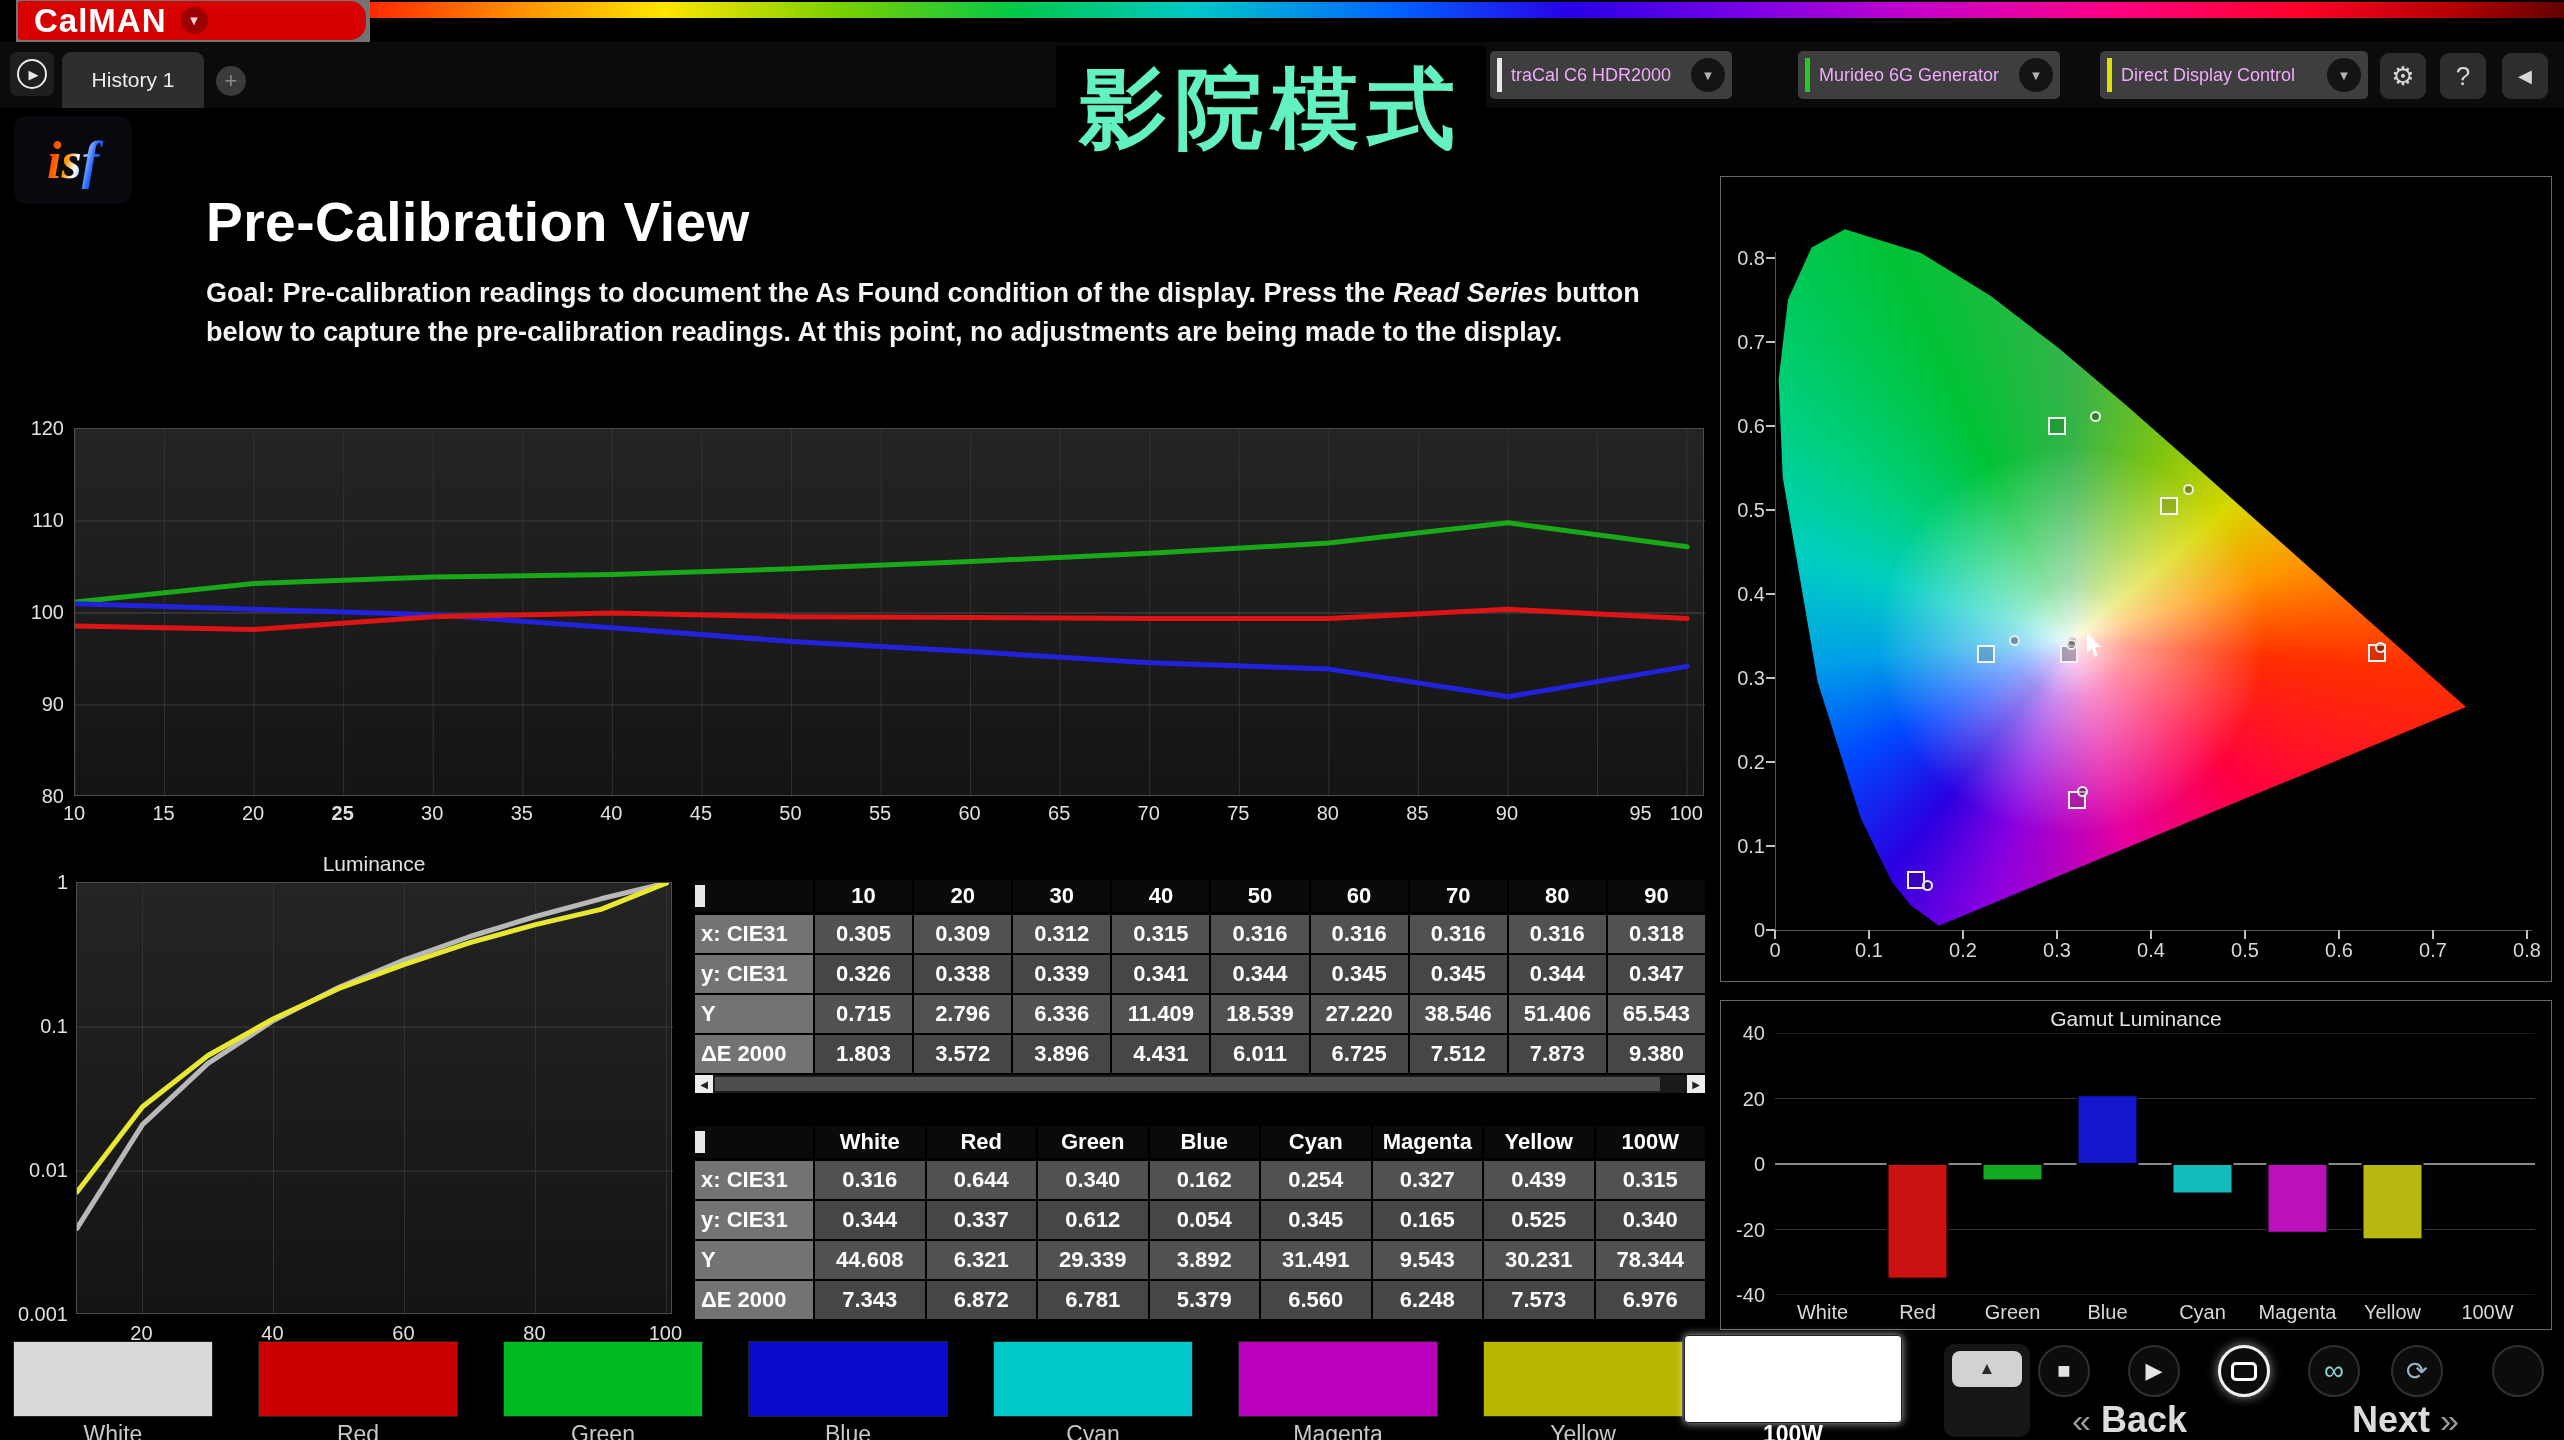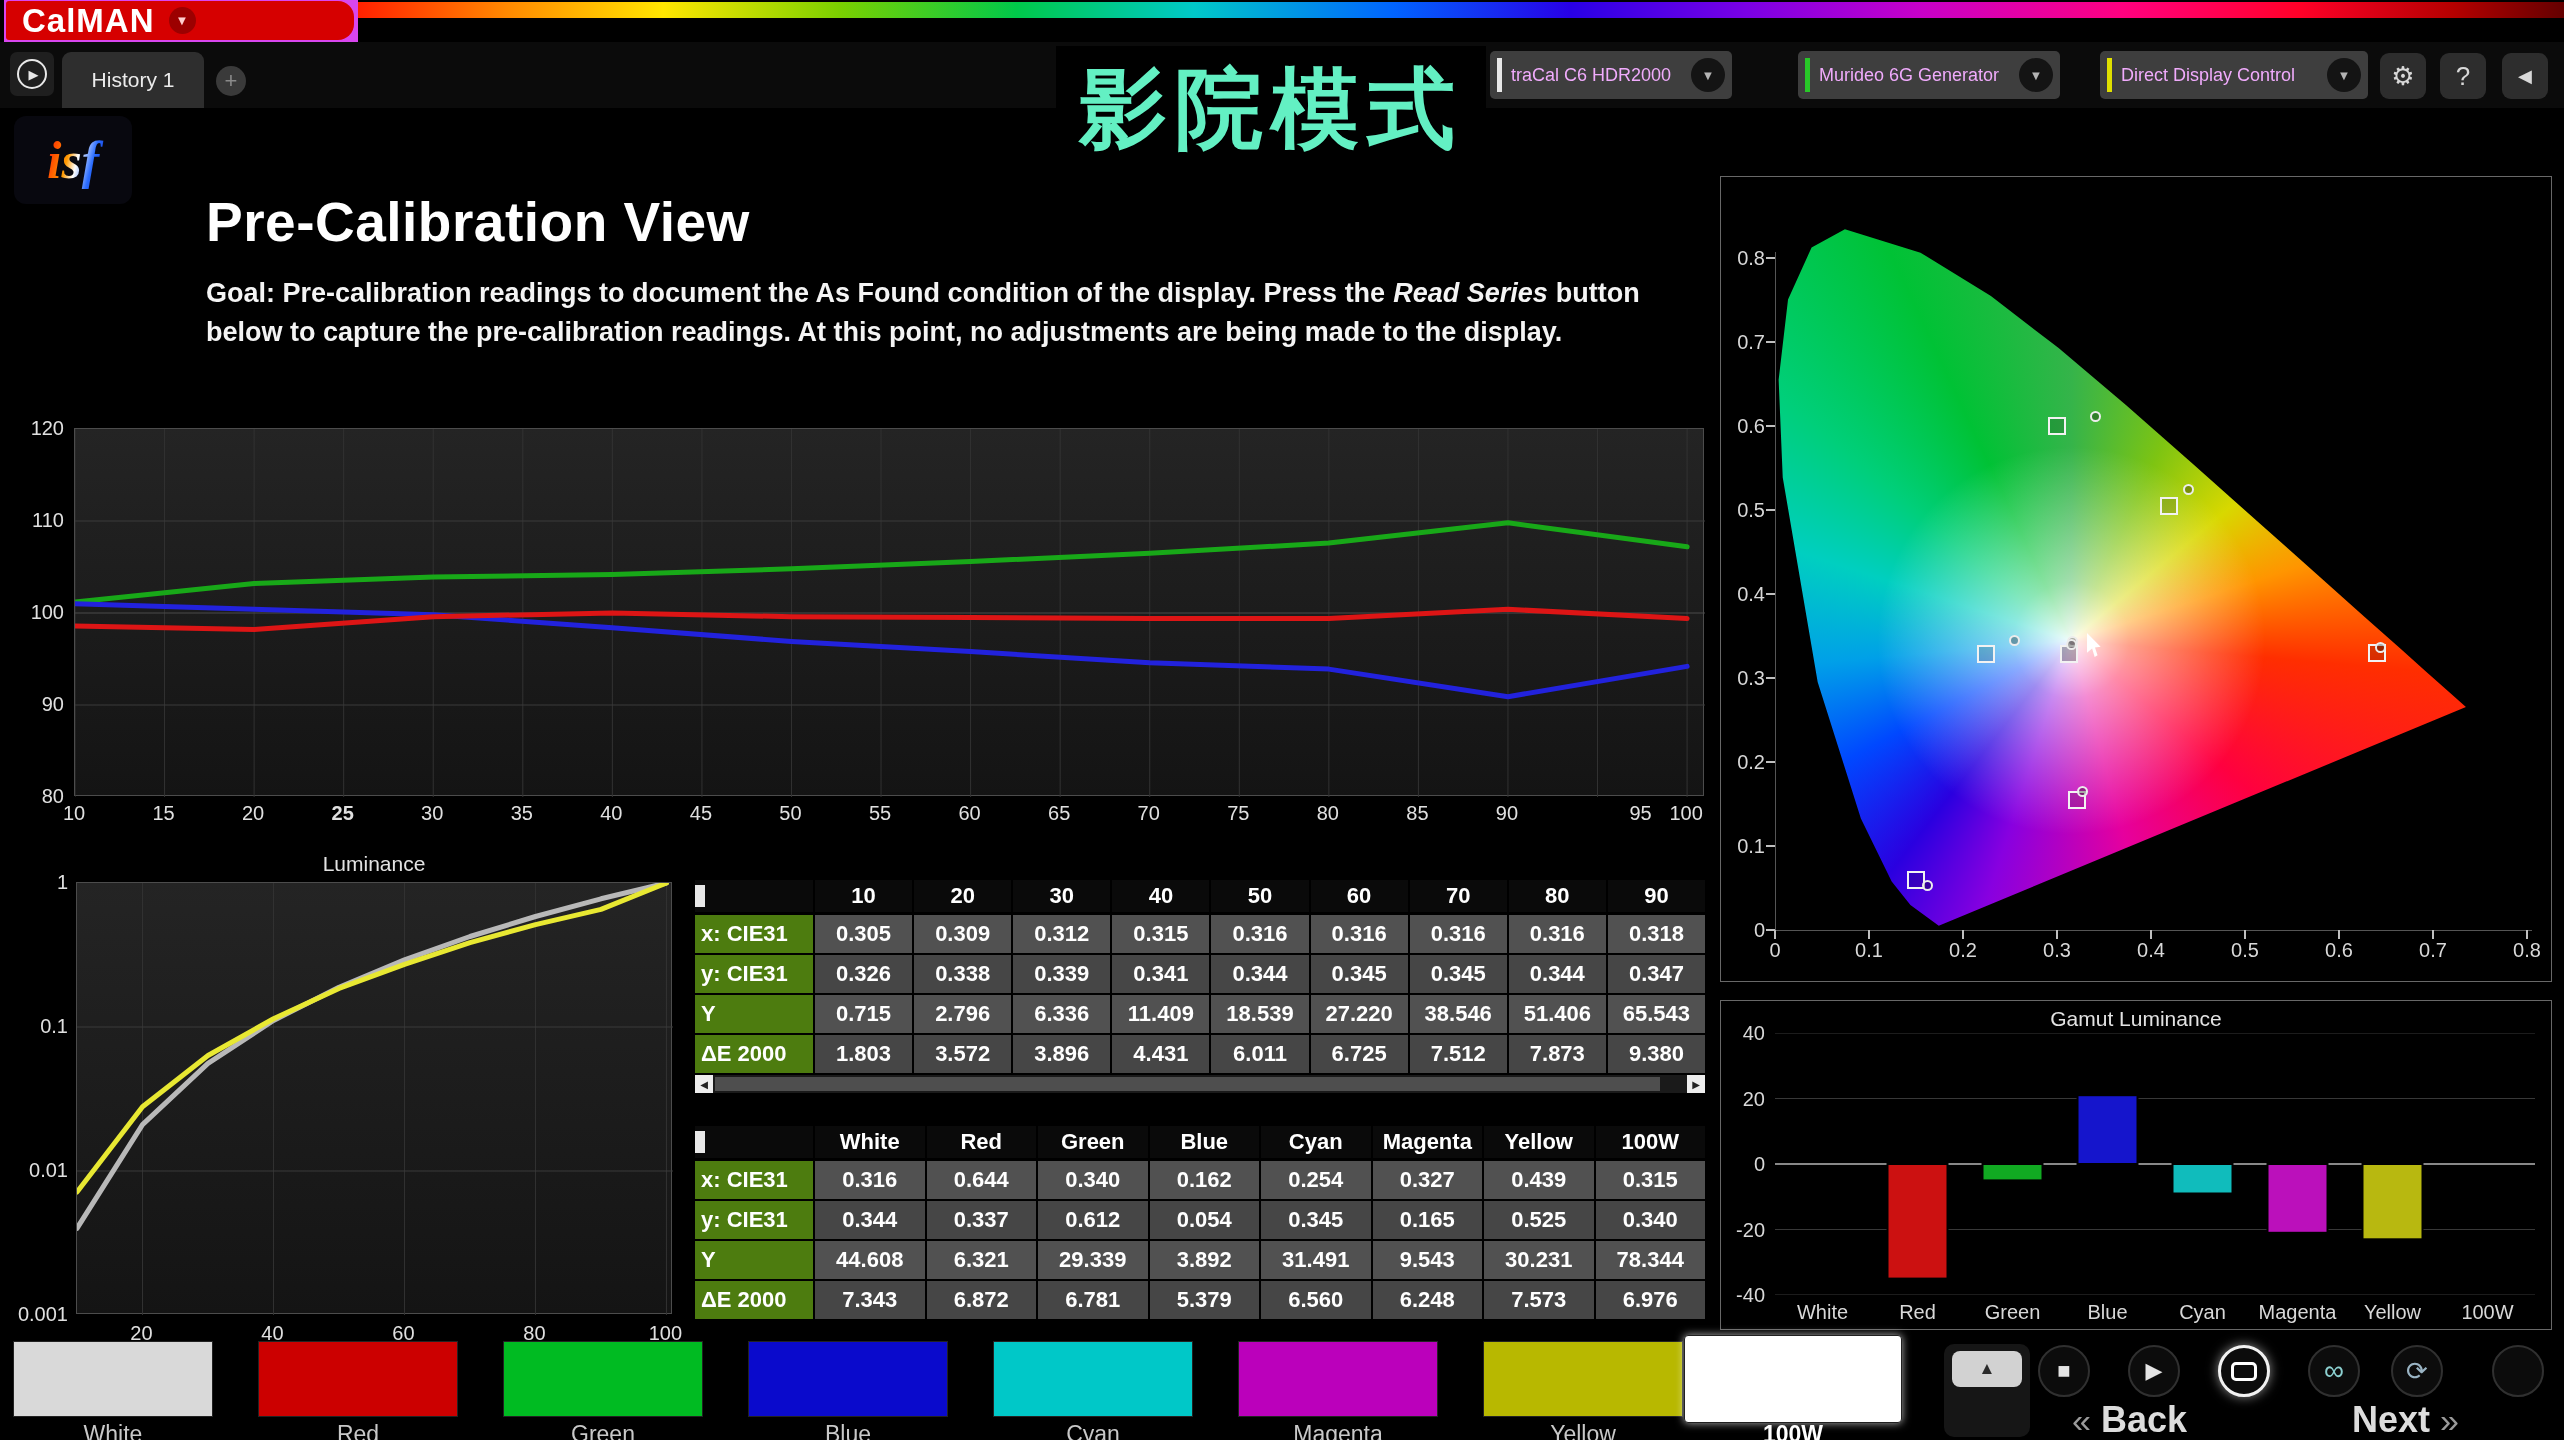--- a/index.html
+++ b/index.html
@@ -2,21 +2,21 @@
 <html><head>
 <meta charset="utf-8">
 <style>
   *{margin:0;padding:0;box-sizing:border-box}
   html,body{width:2564px;height:1440px;background:#000;overflow:hidden}
   body{position:relative;font-family:"Liberation Sans","DejaVu Sans",sans-serif;color:#fff}
 
   
   #rainbow{position:absolute;left:354px;top:2px;right:0;height:16px;
     background:linear-gradient(90deg,#ff1e00,#ff8a00 7%,#ffe600 14%,#7ad000 22%,#00c84a 30%,#00c8c8 38%,#0064ff 47%,#2800e6 55%,#7a00e6 63%,#c800c8 71%,#ff0080 80%,#ff0028 88%,#b40000 95%,#640000)}
-  #logo{position:absolute;left:4px;top:0;width:354px;height:42px;background:#d946ef}
+  #logo{position:absolute;left:16px;top:0;width:354px;height:42px;background:#737373}
   #logo .badge{position:absolute;left:2px;top:1px;width:348px;height:39px;background:#d60000;border-radius:3px 16px 16px 3px;display:flex;align-items:center;padding-left:16px}
   #logo .word{font-size:33px;font-weight:bold;letter-spacing:1px;color:#fff}
   #logo .dd{width:27px;height:27px;margin-left:14px;border-radius:50%;background:#9c0000;color:#ffd0d0;font-size:13px;display:flex;align-items:center;justify-content:center}
   #tabbar{position:absolute;left:0;top:42px;width:100%;height:66px;background:#0b0b0b}
   .navbtn{position:absolute;left:10px;top:10px;width:44px;height:44px;border-radius:7px;background:#1f1f1f;display:flex;align-items:center;justify-content:center}
   .navbtn .ring{width:30px;height:30px;border:2px solid #e8e8e8;border-radius:50%;display:flex;align-items:center;justify-content:center;font-size:13px;color:#e8e8e8;padding-left:3px}
   .tab{position:absolute;left:62px;top:10px;width:142px;height:56px;background:#2e2e2e;border-radius:9px 9px 0 0;display:flex;align-items:center;justify-content:center;font-size:21px;color:#ececec}
   .plusbtn{position:absolute;left:216px;top:24px;width:30px;height:30px;border-radius:50%;background:#3a3a3a;color:#8a8a8a;font-size:22px;display:flex;align-items:center;justify-content:center}
   .dd-box{position:absolute;top:9px;height:48px;background:#3e3e3e;border-radius:5px;display:flex;align-items:center}
   .dd-status{width:5px;height:34px;margin:0 9px 0 7px;background:#888;flex:0 0 auto}
@@ -42,21 +42,21 @@
   .xtick{position:absolute;top:4px;transform:translateX(-50%);font-size:20px;color:#e0e0e0}
   .ytick{position:absolute;right:4px;transform:translateY(-50%);font-size:20px;color:#e0e0e0}
 
   
   .dtable{position:absolute;width:1010px}
   .trow{display:grid;column-gap:2px;height:38px;margin-bottom:2px}
   .trow.thead{height:32px;margin-bottom:3px}
   .th{display:flex;align-items:center;justify-content:center;font-size:22px;font-weight:bold;color:#fff;background:#0a0a0a}
   .thcorner{justify-content:flex-start;background:#0a0a0a}
   .thcorner::before{content:"";width:10px;height:22px;background:#e8e8e8}
-  .rowlabel{display:flex;align-items:center;font-size:22px;font-weight:bold;color:#fff;background:#4d7c0f;padding-left:6px}
+  .rowlabel{display:flex;align-items:center;font-size:22px;font-weight:bold;color:#fff;background:#737373;padding-left:6px}
   .td{display:flex;align-items:center;justify-content:center;font-size:22px;font-weight:bold;color:#fff}
   .r0 .td{background:#515151}
   .r1 .td{background:#464646}
   #t1-scroll{position:absolute;left:695px;top:1075px;width:1010px;height:18px;background:#262626;display:flex;align-items:center}
   .scr-btn{width:18px;height:18px;background:#ededed;color:#222;font-size:10px;display:flex;align-items:center;justify-content:center;flex:0 0 auto}
   .scr-track{flex:1;height:18px;background:#1a1a1a;position:relative}
   .scr-thumb{position:absolute;left:2px;top:2px;height:14px;width:97%;background:#4e4e4e}
 
   
   #cie-box{position:absolute;left:1720px;top:176px;width:832px;height:806px;background:#000;border:1px solid #686868}

